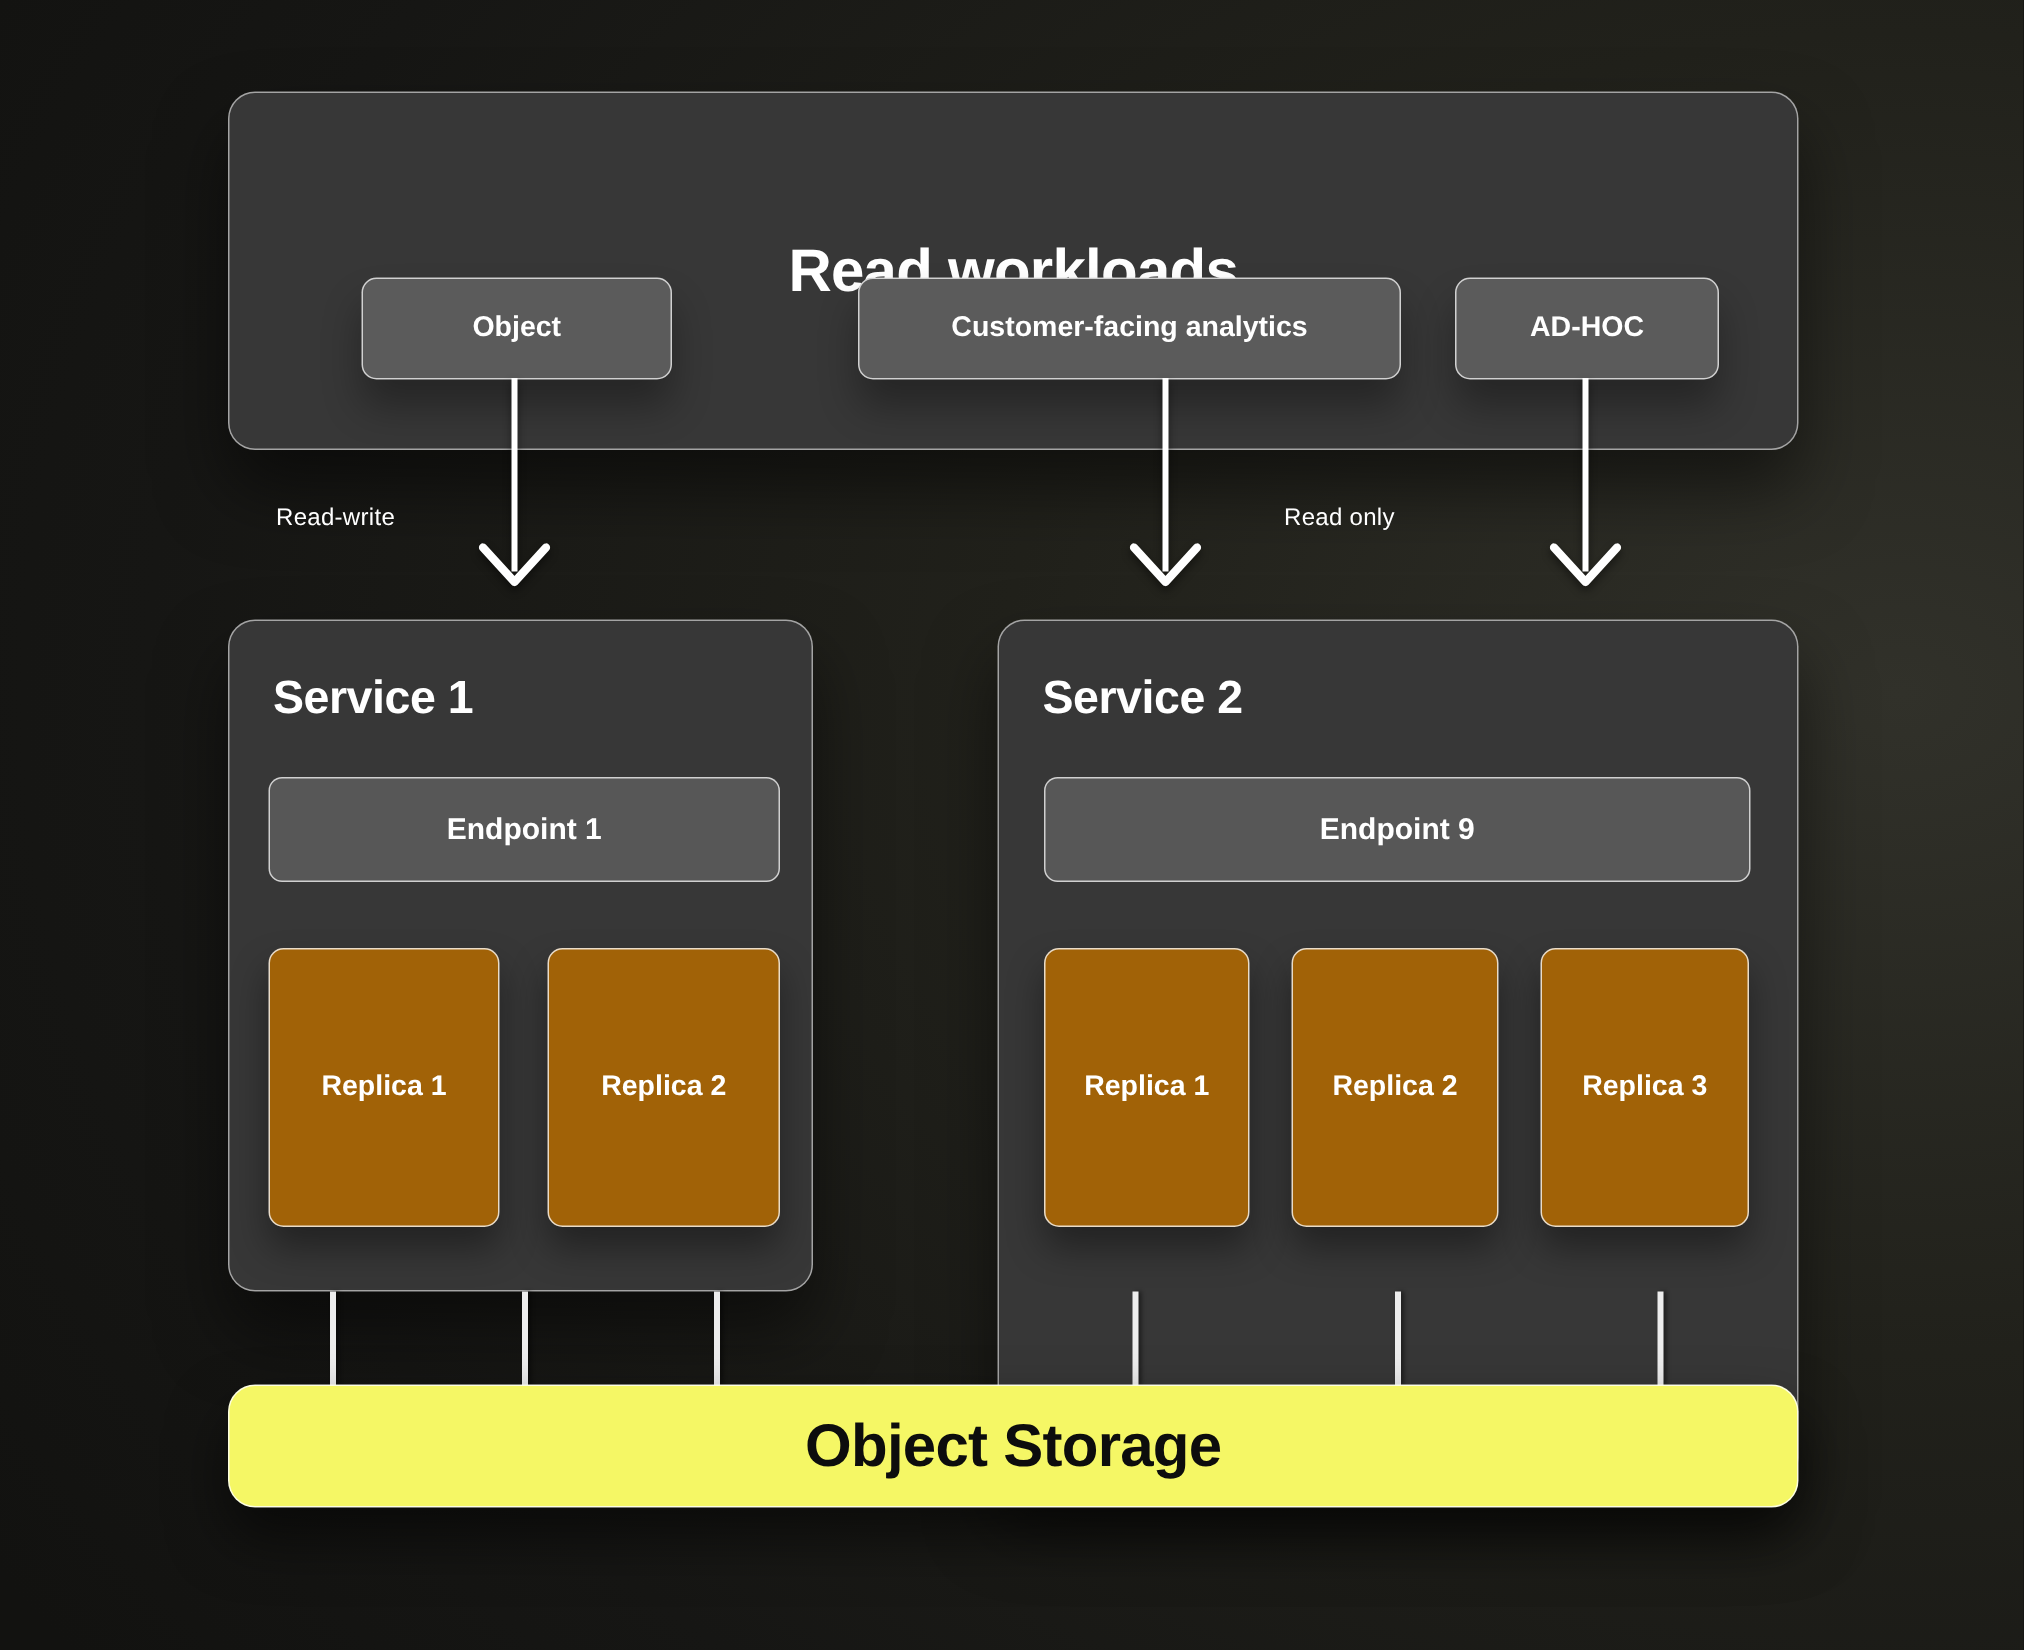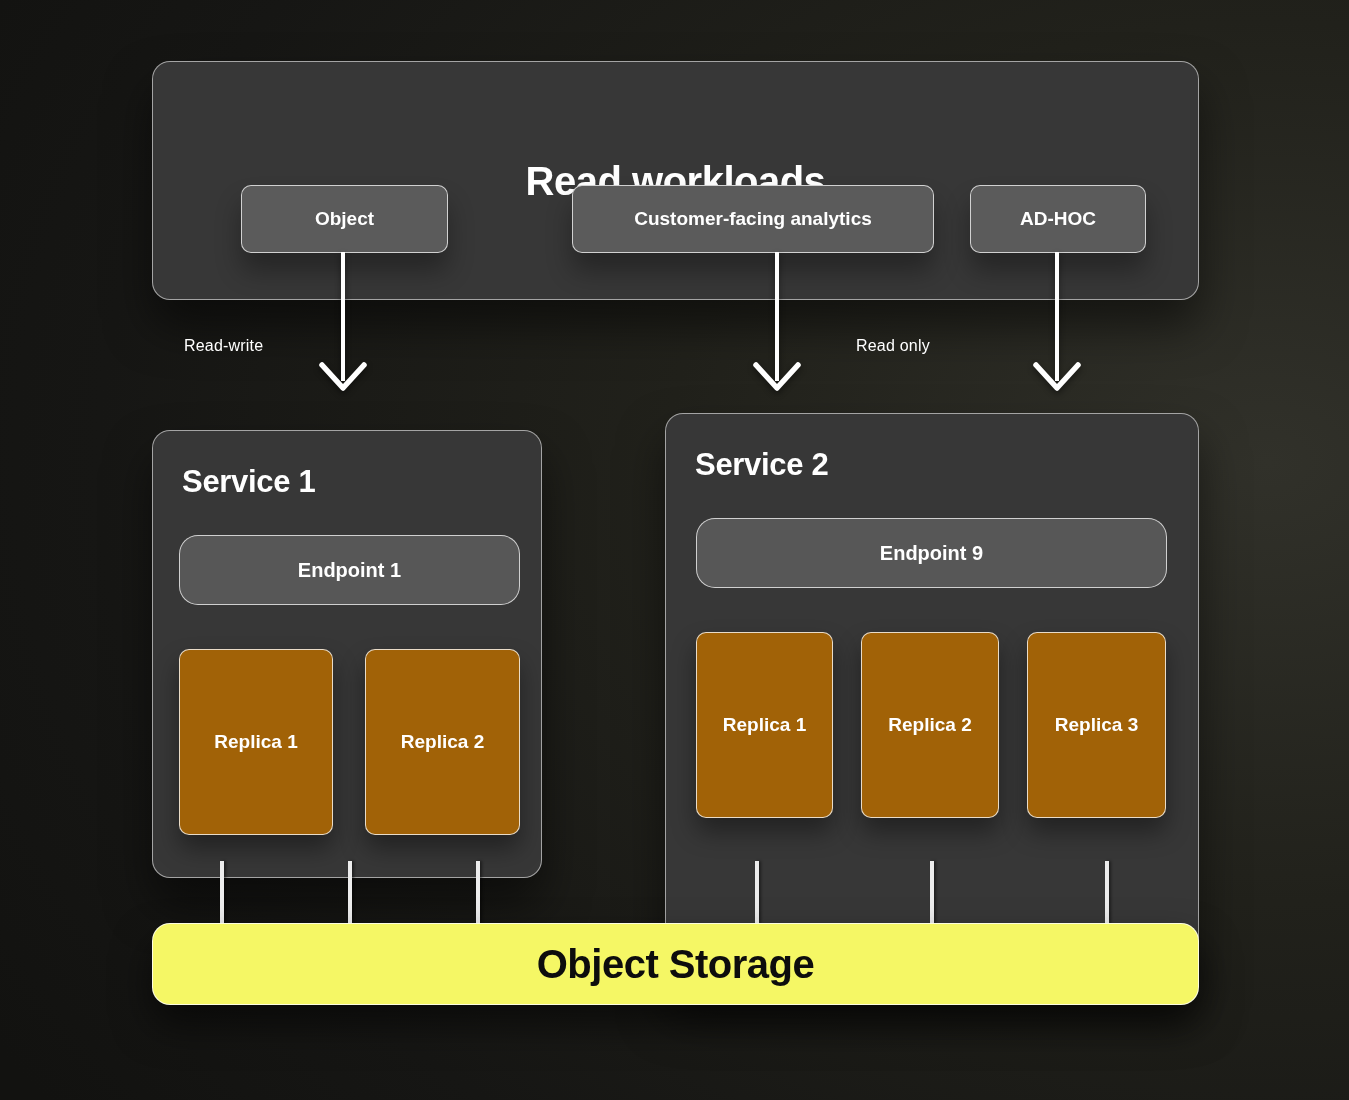--- a/index.html
+++ b/index.html
@@ -70,21 +70,21 @@
     font-weight: 700;
     letter-spacing: -0.3px;
   }
 
   .endpoint {
     position: absolute;
     top: 104px;
     height: 70px;
     background: #575757;
     border: 1.5px solid rgba(255,255,255,0.72);
-    border-radius: 19px;
+    border-radius: 9px;
     display: flex;
     align-items: center;
     justify-content: center;
     color: #ffffff;
     font-size: 20px;
     font-weight: 700;
   }
 
   .replica {
     position: absolute;
@@ -155,21 +155,21 @@
     <polyline points="3,113 24,136 45,113" fill="none" stroke="#ffffff" stroke-width="5.5" stroke-linecap="round" stroke-linejoin="round"></polyline>
   </svg>
   <svg class="arrow" style="left:1033px; top:252px;" width="48" height="140" viewBox="0 0 48 140">
     <line x1="24" y1="0" x2="24" y2="129" stroke="#ffffff" stroke-width="4"></line>
     <polyline points="3,113 24,136 45,113" fill="none" stroke="#ffffff" stroke-width="5.5" stroke-linecap="round" stroke-linejoin="round"></polyline>
   </svg>
 
   <div class="flow-label" style="left:184px; top:337px;">Read-write</div>
   <div class="flow-label" style="left:856px; top:337px;">Read only</div>
 
-  <div class="card" style="left:152px; top:413px; width:390px; height:448px;margin-top:17px;">
+  <div class="card" style="left:152px; top:413px; width:390px; height:448px;">
     <div class="service-title">Service 1</div>
     <div class="endpoint" style="left:26px; width:341px;">
       <span>Endpoint 1</span>
     </div>
     <div class="replica" style="left:26px; width:154px;">
       <span>Replica 1</span>
     </div>
     <div class="replica" style="left:212px; width:155px;">
       <span>Replica 2</span>
     </div>

